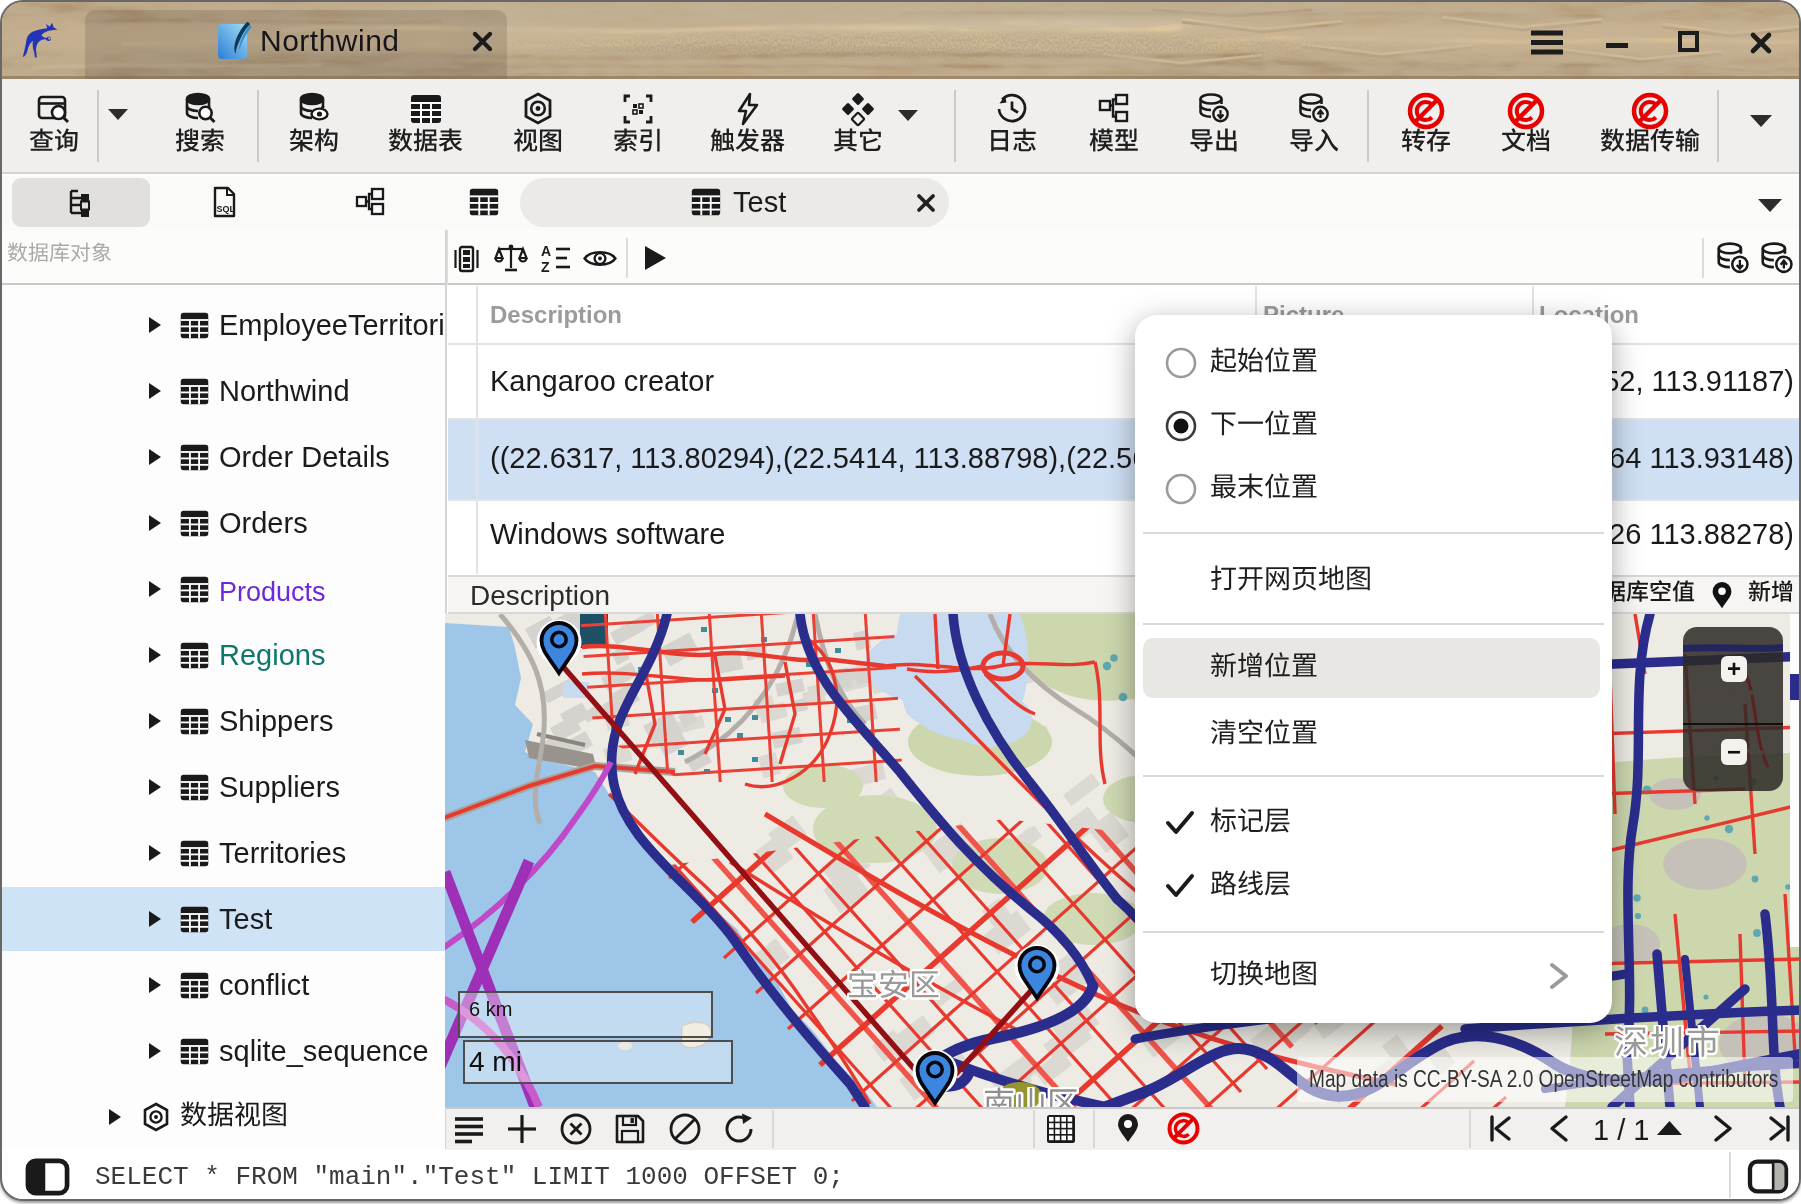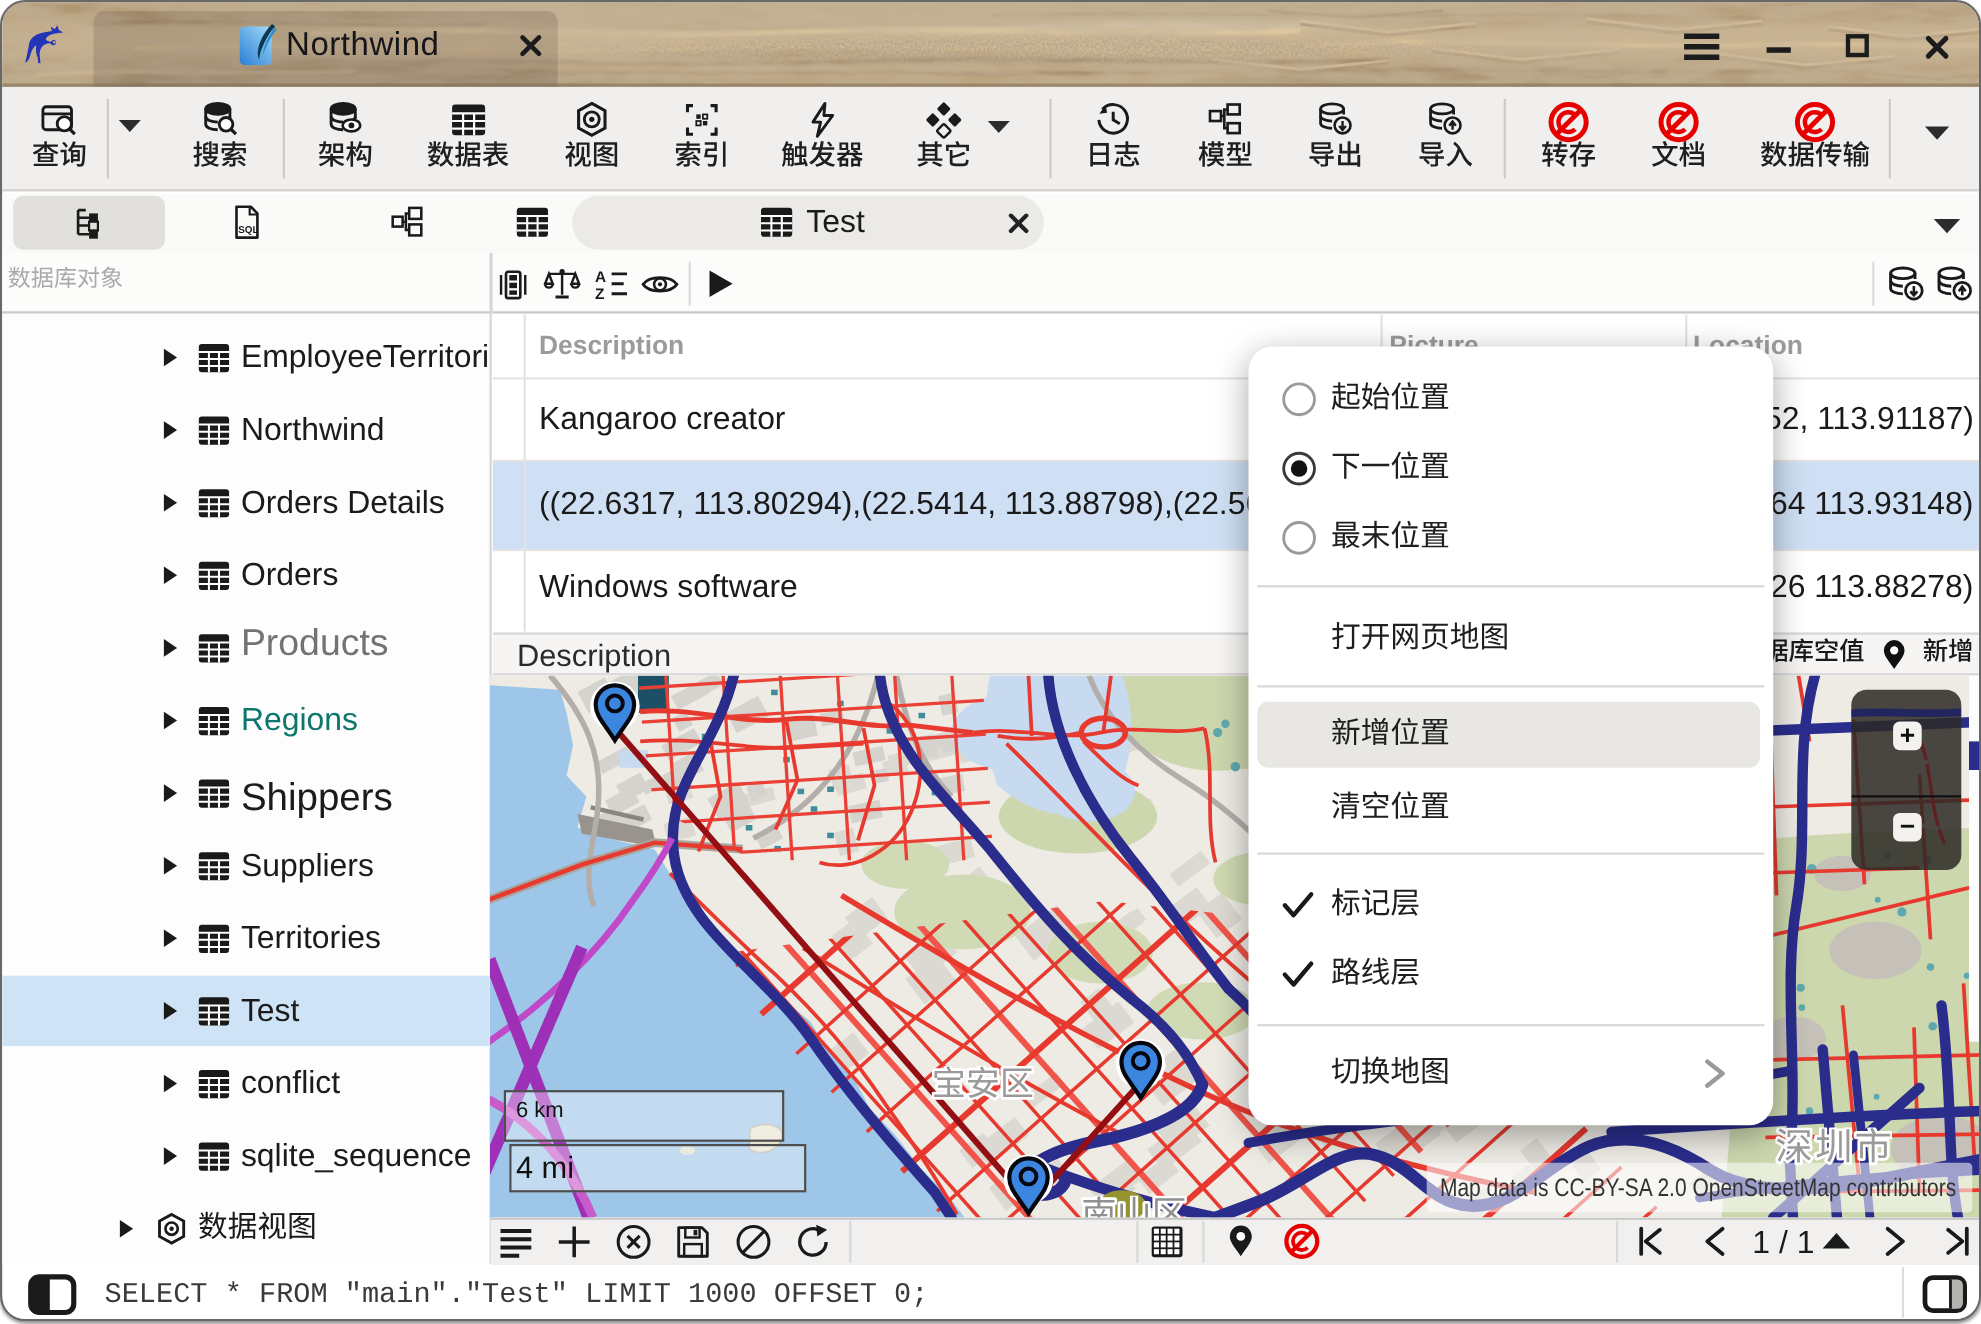--- a/index.html
+++ b/index.html
@@ -530,21 +530,21 @@
       <div style="position:absolute;left:176px;top:156px;line-height:0;"><svg width="33" height="33" viewBox="0 0 36 36" xmlns="http://www.w3.org/2000/svg">
           <rect x="3" y="4" width="30" height="28" rx="3" fill="#1a1a1a"></rect>
 <g stroke="#fff" stroke-width="2">
 <line x1="3" y1="12" x2="33" y2="12"></line>
             <line x1="3" y1="19" x2="33" y2="19"></line>
             <line x1="3" y1="26" x2="33" y2="26"></line>
 <line x1="13" y1="12" x2="13" y2="32"></line>
             <line x1="23" y1="12" x2="23" y2="32"></line>
           </g>
         </svg></div>
-      <div class="abs" style="left:217px;top:156px;font-size:29px;color:#1b1b1b;white-space:nowrap">Orders Details</div>
+      <div class="abs" style="left:217px;top:156px;font-size:29px;color:#1b1b1b;white-space:nowrap">Order Details</div>
       <div style="position:absolute;left:146px;top:229px;line-height:0;"><svg width="14" height="18" viewBox="0 0 14 18" xmlns="http://www.w3.org/2000/svg">
           <path d="M1,1 L13,9.0 L1,17 Z" fill="#1a1a1a"></path>
         </svg></div>
       <div style="position:absolute;left:176px;top:222px;line-height:0;"><svg width="33" height="33" viewBox="0 0 36 36" xmlns="http://www.w3.org/2000/svg">
           <rect x="3" y="4" width="30" height="28" rx="3" fill="#1a1a1a"></rect>
 <g stroke="#fff" stroke-width="2">
 <line x1="3" y1="12" x2="33" y2="12"></line>
             <line x1="3" y1="19" x2="33" y2="19"></line>
             <line x1="3" y1="26" x2="33" y2="26"></line>
 <line x1="13" y1="12" x2="13" y2="32"></line>
@@ -558,21 +558,21 @@
       <div style="position:absolute;left:176px;top:288px;line-height:0;"><svg width="33" height="33" viewBox="0 0 36 36" xmlns="http://www.w3.org/2000/svg">
           <rect x="3" y="4" width="30" height="28" rx="3" fill="#1a1a1a"></rect>
 <g stroke="#fff" stroke-width="2">
 <line x1="3" y1="12" x2="33" y2="12"></line>
             <line x1="3" y1="19" x2="33" y2="19"></line>
             <line x1="3" y1="26" x2="33" y2="26"></line>
 <line x1="13" y1="12" x2="13" y2="32"></line>
             <line x1="23" y1="12" x2="23" y2="32"></line>
           </g>
         </svg></div>
-      <div class="abs" style="left:217px;top:280px;font-size:34px;color:#737373;white-space:nowrap">Products</div>
+      <div class="abs" style="left:217px;top:292px;font-size:27px;color:#6d28d9;white-space:nowrap">Products</div>
       <div style="position:absolute;left:146px;top:361px;line-height:0;"><svg width="14" height="18" viewBox="0 0 14 18" xmlns="http://www.w3.org/2000/svg">
           <path d="M1,1 L13,9.0 L1,17 Z" fill="#1a1a1a"></path>
         </svg></div>
       <div style="position:absolute;left:176px;top:354px;line-height:0;"><svg width="33" height="33" viewBox="0 0 36 36" xmlns="http://www.w3.org/2000/svg">
           <rect x="3" y="4" width="30" height="28" rx="3" fill="#1a1a1a"></rect>
 <g stroke="#fff" stroke-width="2">
 <line x1="3" y1="12" x2="33" y2="12"></line>
             <line x1="3" y1="19" x2="33" y2="19"></line>
             <line x1="3" y1="26" x2="33" y2="26"></line>
 <line x1="13" y1="12" x2="13" y2="32"></line>
@@ -586,21 +586,21 @@
       <div style="position:absolute;left:176px;top:420px;line-height:0;"><svg width="33" height="33" viewBox="0 0 36 36" xmlns="http://www.w3.org/2000/svg">
           <rect x="3" y="4" width="30" height="28" rx="3" fill="#1a1a1a"></rect>
 <g stroke="#fff" stroke-width="2">
 <line x1="3" y1="12" x2="33" y2="12"></line>
             <line x1="3" y1="19" x2="33" y2="19"></line>
             <line x1="3" y1="26" x2="33" y2="26"></line>
 <line x1="13" y1="12" x2="13" y2="32"></line>
             <line x1="23" y1="12" x2="23" y2="32"></line>
           </g>
         </svg></div>
-      <div class="abs" style="left:217px;top:420px;font-size:35px;color:#1b1b1b;white-space:nowrap">Shippers</div>
+      <div class="abs" style="left:217px;top:420px;font-size:29px;color:#1b1b1b;white-space:nowrap">Shippers</div>
       <div style="position:absolute;left:146px;top:493px;line-height:0;"><svg width="14" height="18" viewBox="0 0 14 18" xmlns="http://www.w3.org/2000/svg">
           <path d="M1,1 L13,9.0 L1,17 Z" fill="#1a1a1a"></path>
         </svg></div>
       <div style="position:absolute;left:176px;top:486px;line-height:0;"><svg width="33" height="33" viewBox="0 0 36 36" xmlns="http://www.w3.org/2000/svg">
           <rect x="3" y="4" width="30" height="28" rx="3" fill="#1a1a1a"></rect>
 <g stroke="#fff" stroke-width="2">
 <line x1="3" y1="12" x2="33" y2="12"></line>
             <line x1="3" y1="19" x2="33" y2="19"></line>
             <line x1="3" y1="26" x2="33" y2="26"></line>
 <line x1="13" y1="12" x2="13" y2="32"></line>

